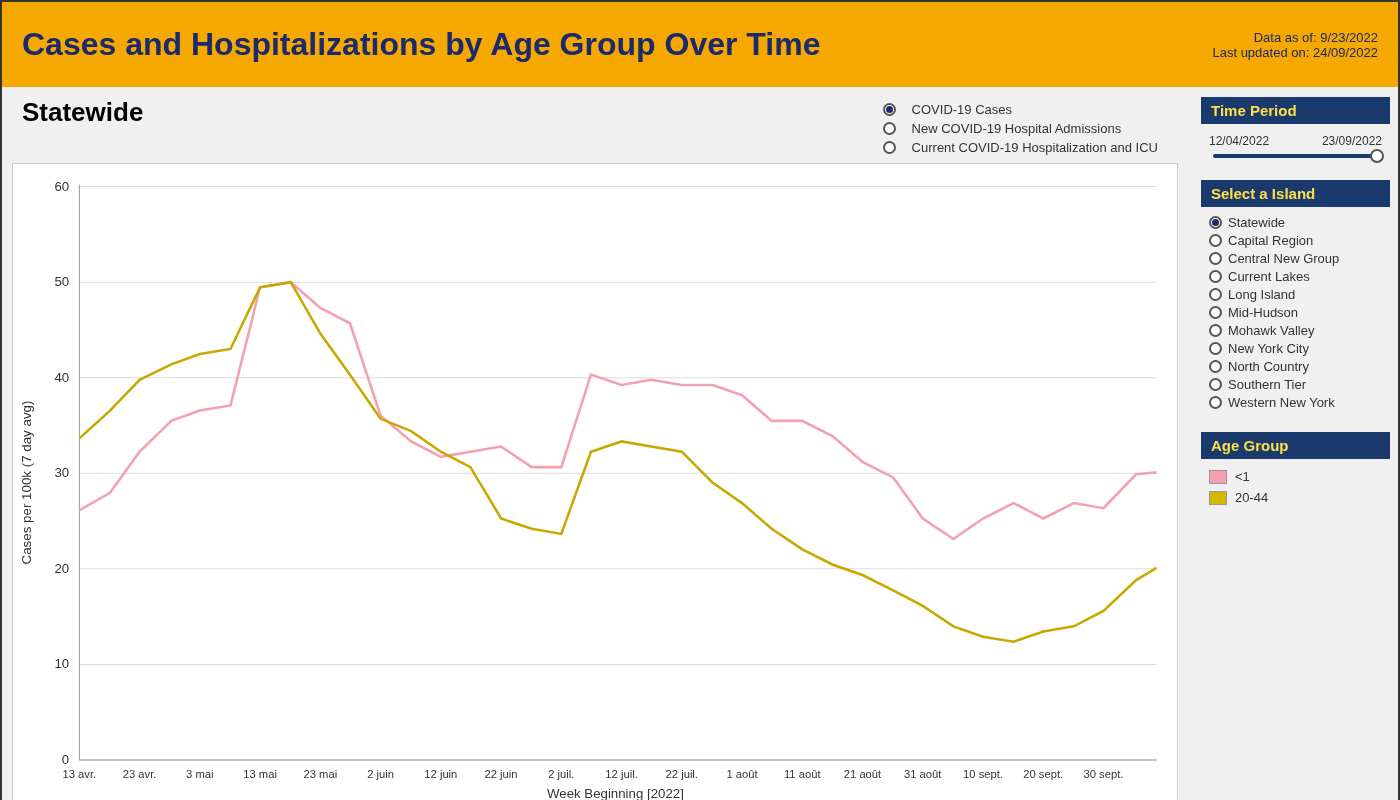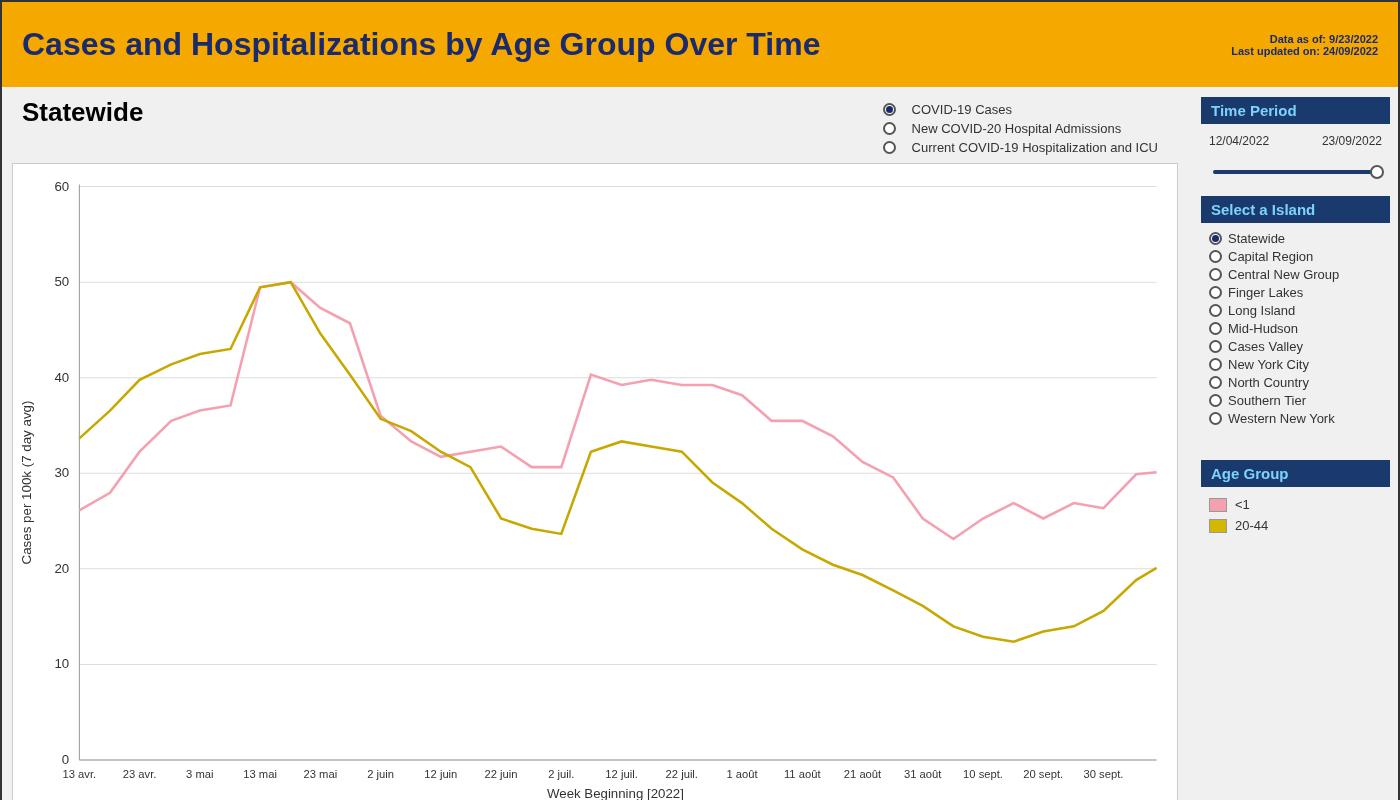--- a/index.html
+++ b/index.html
@@ -17,23 +17,23 @@
       min-height: 85px;
     }
     #header-title {
       font-size: 32px;
       font-weight: bold;
       color: #1a2a6c;
       line-height: 1.2;
     }
     #header-date {
       text-align: right;
-      font-size: 11px;
+      font-size: 13px;
       color: #1a2a6c;
-      font-weight: bold;
+      font-weight: normal;
     }
 
     
     #main {
       display: flex;
       flex: 1;
       background: #f0f0f0;
     }
 
     
@@ -105,36 +105,36 @@
       width: 205px;
       background: #f0f0f0;
       padding: 10px 8px;
       display: flex;
       flex-direction: column;
       gap: 10px;
     }
 
     .sidebar-section-header {
       background: #1a3a6e;
-      color: #7dd3fc;
+      color: #fde047;
       font-size: 15px;
       font-weight: bold;
       padding: 5px 10px;
       margin-bottom: 4px;
     }
 
     .sidebar-section {
       background: #f0f0f0;
     }
 
     .time-period-content {
       padding: 6px 8px;
       display: flex;
       flex-direction: column;
-      gap: 16px;
+      gap: 0;
     }
 
     .time-period-dates {
       display: flex;
       justify-content: space-between;
       font-size: 12px;
       color: #333;
     }
 
     .slider-container {
@@ -180,21 +180,21 @@
 
     .region-item {
       display: flex;
       align-items: center;
       gap: 6px;
       font-size: 13px;
       color: #333;
     }
 
     .age-group-section {
-      margin-top: 20px;
+      margin-top: 8px;
     }
 
     .age-group-content {
       padding: 6px 8px;
       display: flex;
       flex-direction: column;
       gap: 6px;
     }
 
     .age-item {
@@ -236,21 +236,21 @@
 
       <div id="chart-header">
         <div id="chart-title">Statewide</div>
         <div id="legend">
           <div class="legend-item">
             <div class="radio-circle selected"></div>
             <span>COVID-19 Cases</span>
           </div>
           <div class="legend-item">
             <div class="radio-circle"></div>
-            <span>New COVID-20 Hospital Admissions</span>
+            <span>New COVID-19 Hospital Admissions</span>
           </div>
           <div class="legend-item">
             <div class="radio-circle"></div>
             <span>Current COVID-19 Hospitalization and ICU</span>
           </div>
         </div>
       </div>
 
       <div id="chart-container">
         <svg id="chart-svg" viewBox="0 0 1140 620" preserveAspectRatio="none">
@@ -411,33 +411,33 @@
           <div class="region-item">
             <div class="radio-circle"></div>
             <span>Capital Region</span>
           </div>
           <div class="region-item">
             <div class="radio-circle"></div>
             <span>Central New Group</span>
           </div>
           <div class="region-item">
             <div class="radio-circle"></div>
-            <span>Finger Lakes</span>
+            <span>Current Lakes</span>
           </div>
           <div class="region-item">
             <div class="radio-circle"></div>
             <span>Long Island</span>
           </div>
           <div class="region-item">
             <div class="radio-circle"></div>
             <span>Mid-Hudson</span>
           </div>
           <div class="region-item">
             <div class="radio-circle"></div>
-            <span>Cases Valley</span>
+            <span>Mohawk Valley</span>
           </div>
           <div class="region-item">
             <div class="radio-circle"></div>
             <span>New York City</span>
           </div>
           <div class="region-item">
             <div class="radio-circle"></div>
             <span>North Country</span>
           </div>
           <div class="region-item">

